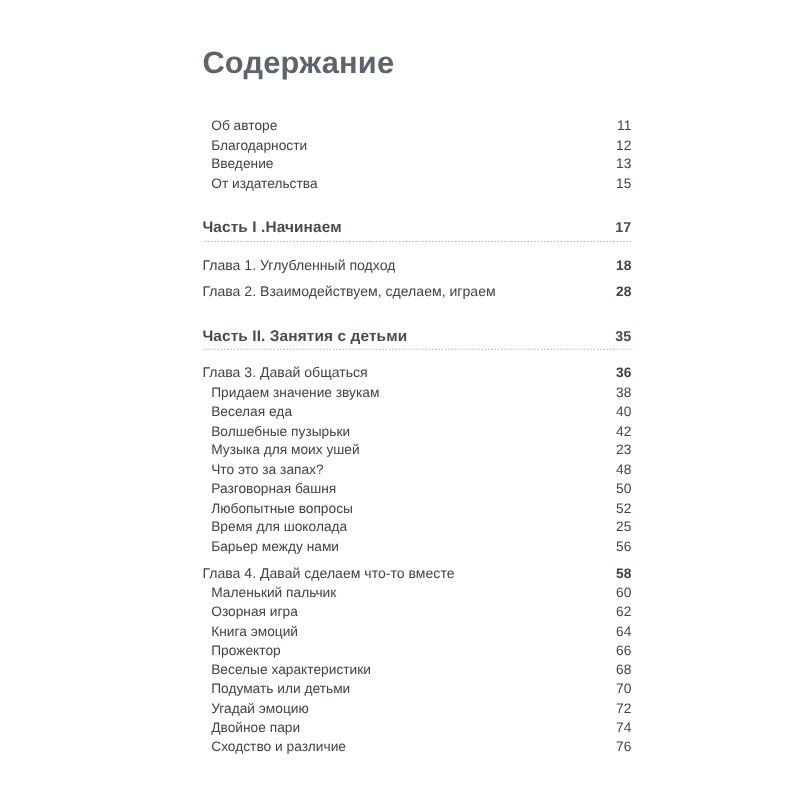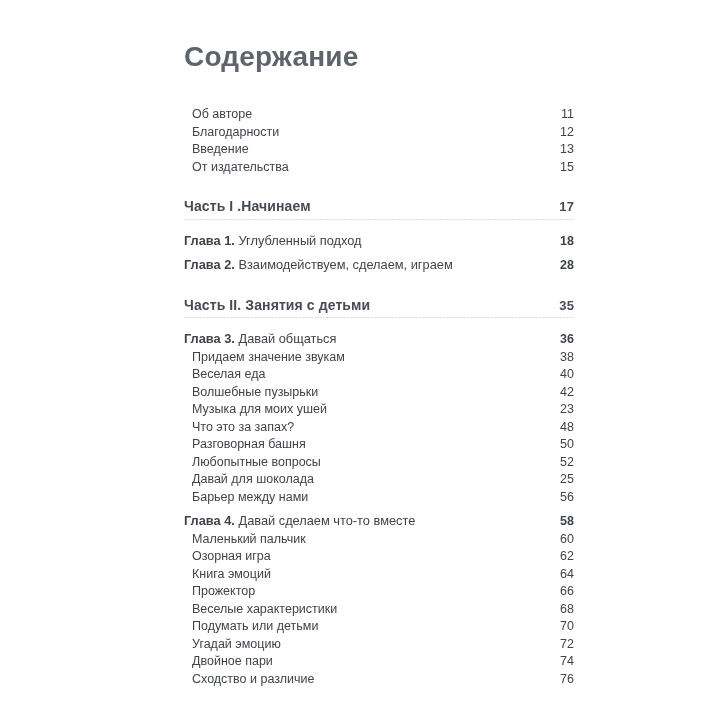--- a/index.html
+++ b/index.html
@@ -82,21 +82,21 @@
     color: #464c54;
   }
 
   
   .row.level-chapter {
     font-size: 12.8px;
     color: #3f444b;
     padding-left: 0px;
   }
   .row.level-chapter .label .strong {
-    font-weight: bold;
+    font-weight: normal;
   }
   .row.level-chapter .pagenum {
     font-size: 12.5px;
     font-weight: bold;
     color: #3f444b;
   }
 
   
   .row.level-sub {
     font-size: 12.5px;
@@ -196,21 +196,21 @@
         </div>
         <div class="row level-sub">
           <span class="label">Разговорная башня</span>
           <span class="pagenum">50</span>
         </div>
         <div class="row level-sub">
           <span class="label">Любопытные вопросы</span>
           <span class="pagenum">52</span>
         </div>
         <div class="row level-sub">
-          <span class="label">Давай для шоколада</span>
+          <span class="label">Время для шоколада</span>
           <span class="pagenum">25</span>
         </div>
         <div class="row level-sub">
           <span class="label">Барьер между нами</span>
           <span class="pagenum">56</span>
         </div>
         <div class="row level-chapter sp-top-sm">
           <span class="label"><span class="strong">Глава 4.</span> <span>Давай сделаем что-то вместе</span></span>
           <span class="pagenum">58</span>
         </div>

